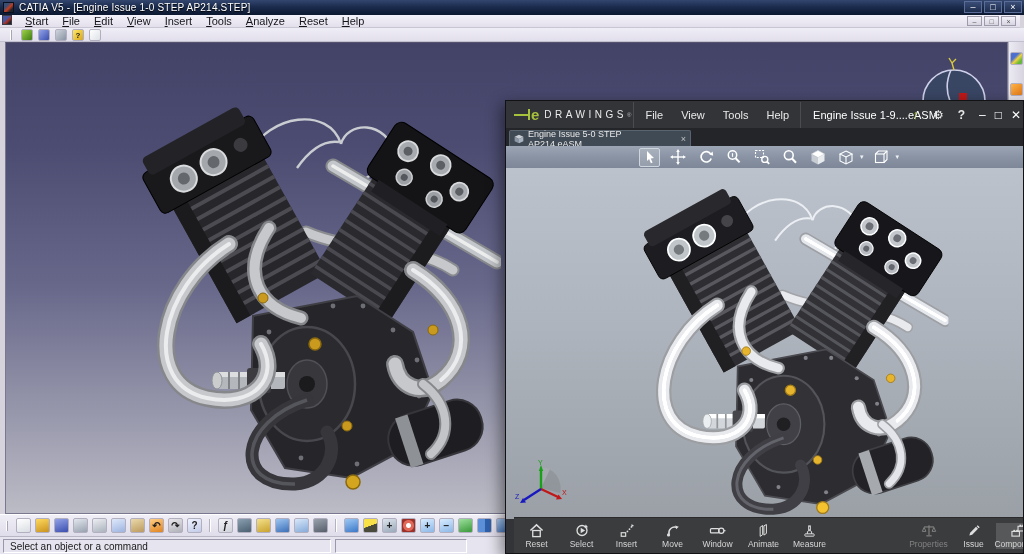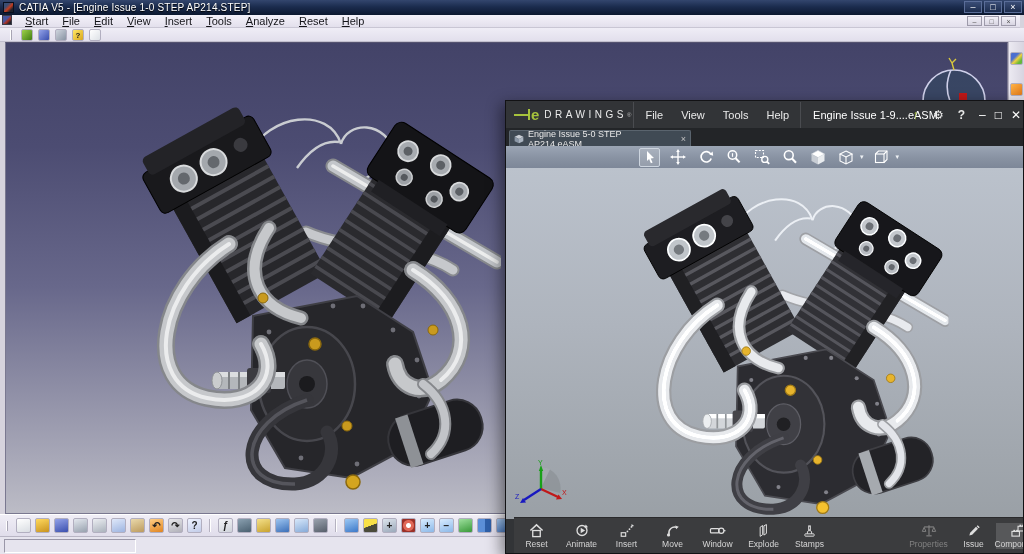--- a/index.html
+++ b/index.html
@@ -299,20 +299,21 @@
         <span class="chip" style="background: linear-gradient(160deg, rgb(168, 204, 244), rgb(72, 120, 192));"></span>
         <span class="chip" style="background: linear-gradient(135deg, rgb(243, 212, 76) 42%, rgb(85, 133, 207) 58%);"></span>
         <span class="chip" style="background: linear-gradient(160deg, rgb(232, 232, 236), rgb(170, 178, 188));"></span>
         <span class="chip" style="background: linear-gradient(160deg, rgb(207, 224, 240), rgb(136, 168, 204));"></span>
         <i class="tsep"></i>
         <span class="chip" style="background: linear-gradient(160deg, rgb(194, 198, 204), rgb(120, 126, 134));"></span>
       </span>
   </div>
 
   <div class="c-status">
+    <span class="status-cell">Select an object or a command</span>
     <span class="status-cell2"></span>
   </div>
 
   <div class="ed">
 
     <div class="ed-title">
       <span class="ed-logo">
         <span class="dash"></span>
         <span class="bar"></span>
         <span class="e">e</span>
@@ -447,21 +448,21 @@
             <rect x="5" y="8" width="8" height="6.5" fill="none" stroke="#dedede" stroke-width="1.4"></rect>
           </svg>
         <span>Reset</span>
       </span>
       <span class="ed-btn">
         <svg width="16" height="15" viewBox="0 0 18 16">
             <circle cx="9" cy="8" r="5.6" fill="none" stroke="#dedede" stroke-width="1.5"></circle>
             <polygon points="7.5,5 12.5,8 7.5,11" fill="#dedede"></polygon>
             <polygon points="13.2,1.2 15.8,4.4 11.8,4.8" fill="#dedede"></polygon>
           </svg>
-        <span>Animate</span>
+        <span>Select</span>
       </span>
       <span class="ed-btn">
         <svg width="16" height="15" viewBox="0 0 18 16">
             <rect x="2.5" y="10.5" width="5" height="4" fill="none" stroke="#dedede" stroke-width="1.3"></rect>
             <circle cx="9.5" cy="9" r="1" fill="#dedede"></circle>
             <circle cx="11.8" cy="6.5" r="1" fill="#dedede"></circle>
             <circle cx="14" cy="4" r="1" fill="#dedede"></circle>
             <polygon points="14.2,0.8 17,2.8 13.8,3.8" fill="#dedede"></polygon>
           </svg>
         <span>Insert</span>
@@ -482,30 +483,30 @@
             <line x1="15.8" y1="8.2" x2="17.5" y2="8.2" stroke="#dedede" stroke-width="1.3"></line>
           </svg>
         <span>Window</span>
       </span>
       <span class="ed-bsep"></span>
       <span class="ed-btn">
         <svg width="15" height="15" viewBox="0 0 18 16">
             <path d="M5 15 V4 L8 2 V13 Z" fill="none" stroke="#dedede" stroke-width="1.2"></path>
             <path d="M9.5 13.5 V2.5 L12.5 0.8 V11.5 Z" fill="none" stroke="#dedede" stroke-width="1.2"></path>
           </svg>
-        <span>Explode</span>
+        <span>Animate</span>
       </span>
       <span class="ed-bsep"></span>
       <span class="ed-btn">
         <svg width="15" height="15" viewBox="0 0 18 16">
             <rect x="3.5" y="12" width="11" height="2.8" rx=".6" fill="none" stroke="#dedede" stroke-width="1.2"></rect>
             <path d="M6.5 12 v-2.6 c0-1.6 5-1.6 5 0 V12" fill="none" stroke="#dedede" stroke-width="1.2"></path>
             <rect x="8" y="2.5" width="2" height="5" fill="none" stroke="#dedede" stroke-width="1.2"></rect>
           </svg>
-        <span>Stamps</span>
+        <span>Measure</span>
       </span>
       <span class="ed-bsep"></span>
       <span class="ed-right">
         <span class="ed-btn dim">
           <svg width="16" height="15" viewBox="0 0 18 16">
               <line x1="9" y1="2" x2="9" y2="13" stroke="#828282" stroke-width="1.3"></line>
               <line x1="3.5" y1="4" x2="14.5" y2="4" stroke="#828282" stroke-width="1.3"></line>
               <polygon points="1.5,9 5.5,9 3.5,4.5" fill="none" stroke="#828282" stroke-width="1.1"></polygon>
               <polygon points="12.5,9 16.5,9 14.5,4.5" fill="none" stroke="#828282" stroke-width="1.1"></polygon>
               <line x1="6" y1="14" x2="12" y2="14" stroke="#828282" stroke-width="1.3"></line>

